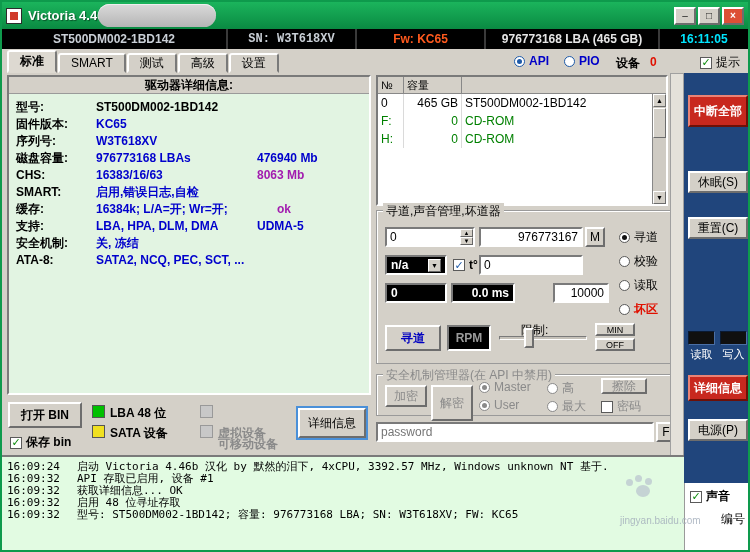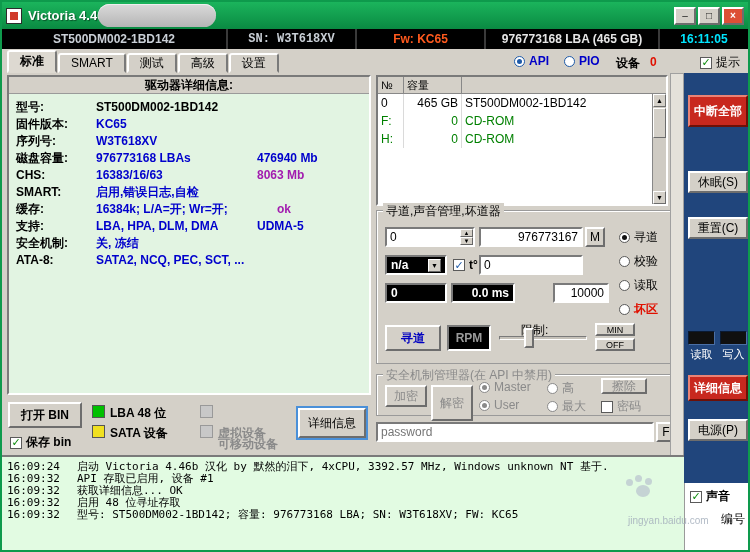--- a/index.html
+++ b/index.html
@@ -119,21 +119,21 @@
 
   
   .logarea { position:absolute; left:0; top:453px; width:682px; height:99px; background:#E2FBE2;
     border-top:2px solid #7a7a7a; padding:4px 5px; font-family:"DejaVu Sans Mono",monospace; font-size:11px; overflow:hidden; }
   .log-line { height:12px; line-height:12px; white-space:nowrap; }
   .log-time { display:inline-block; width:70px; }
 
   
   .watermark { position:absolute; left:598px; top:477px; width:150px; height:60px; pointer-events:none; }
   .wm-brand { position:absolute; left:6px; top:4px; font-size:18px; font-weight:bold; color:rgba(165,175,188,.85); letter-spacing:1px; }
-  .wm-url { position:absolute; left:28px; top:36px; font-size:10px; color:rgba(165,175,188,.85);text-align:center; }
+  .wm-url { position:absolute; left:20px; top:36px; font-size:10px; color:rgba(165,175,188,.85);text-align:center; }
   .paw-icon { position:absolute; left:26px; top:-4px; width:30px; height:28px; opacity:.8; }
   .paw-icon i { position:absolute; background:rgba(185,195,206,.9); border-radius:50%; }
   .paw-icon i:nth-child(1){ left:10px; top:10px; width:14px; height:12px; }
   .paw-icon i:nth-child(2){ left:0;  top:4px; width:7px; height:7px; }
   .paw-icon i:nth-child(3){ left:9px; top:0;  width:7px; height:7px; }
   .paw-icon i:nth-child(4){ left:19px; top:3px; width:7px; height:7px; }
 
   .sq { position:absolute; width:13px; height:13px; border:1px solid #555; }
   .gray-text { color:#8a8a8a; font-weight:bold; }
   .bold { font-weight:bold; }

